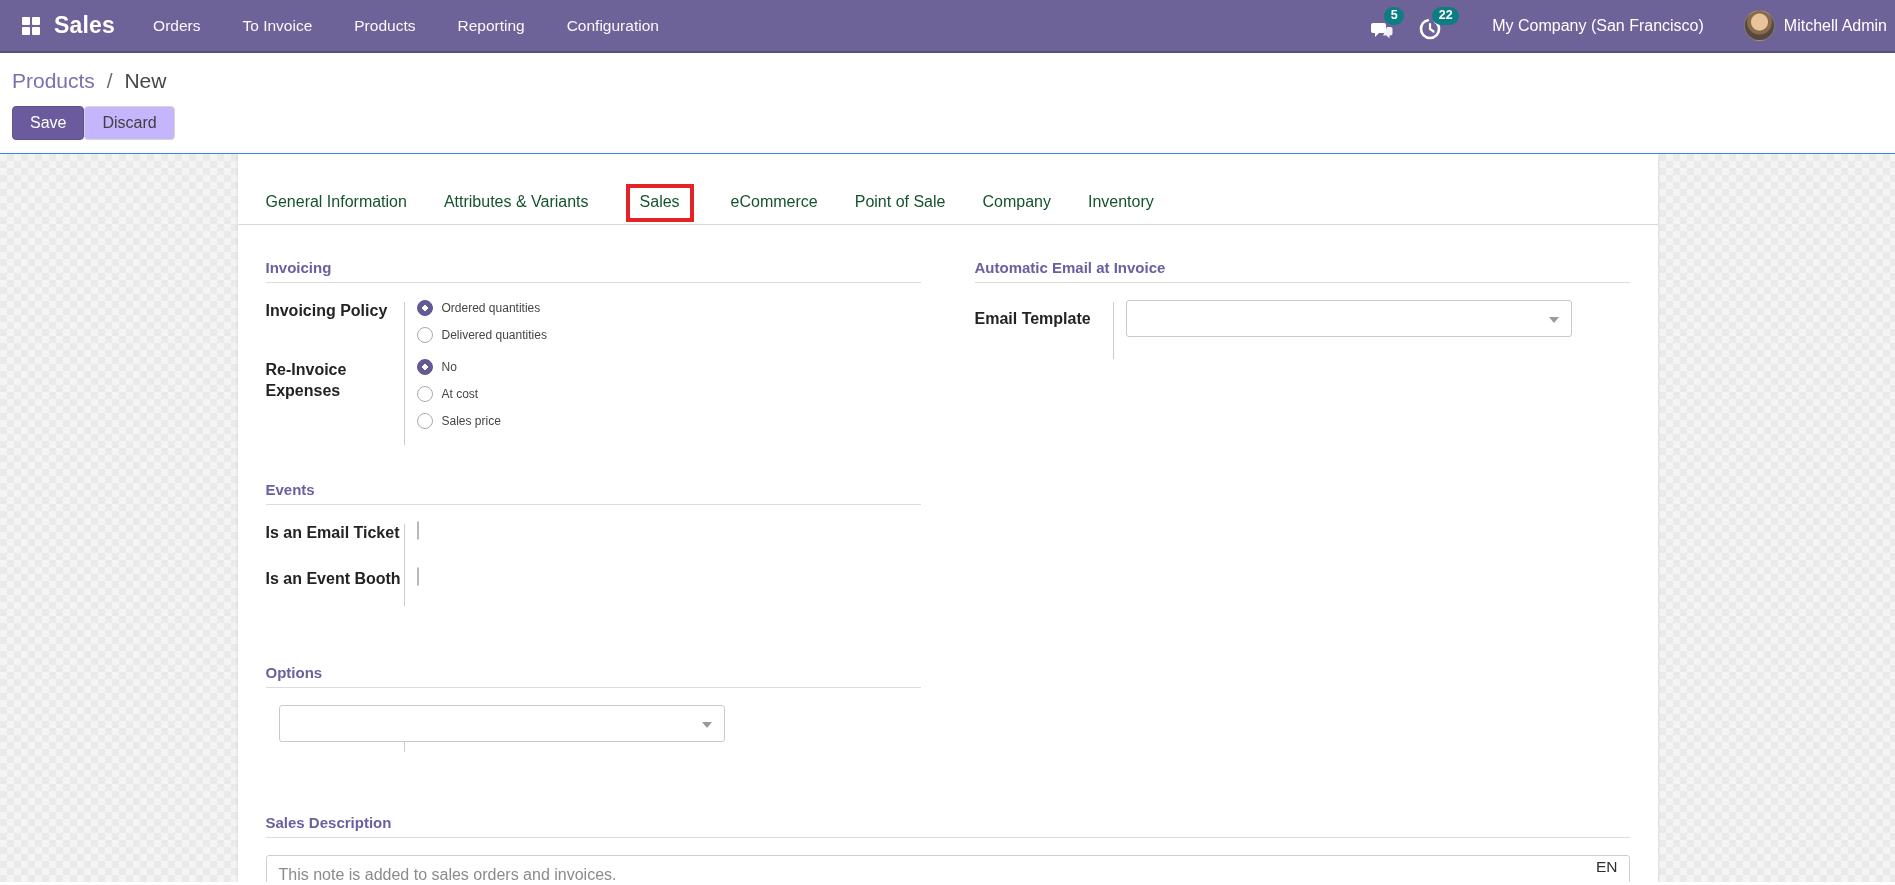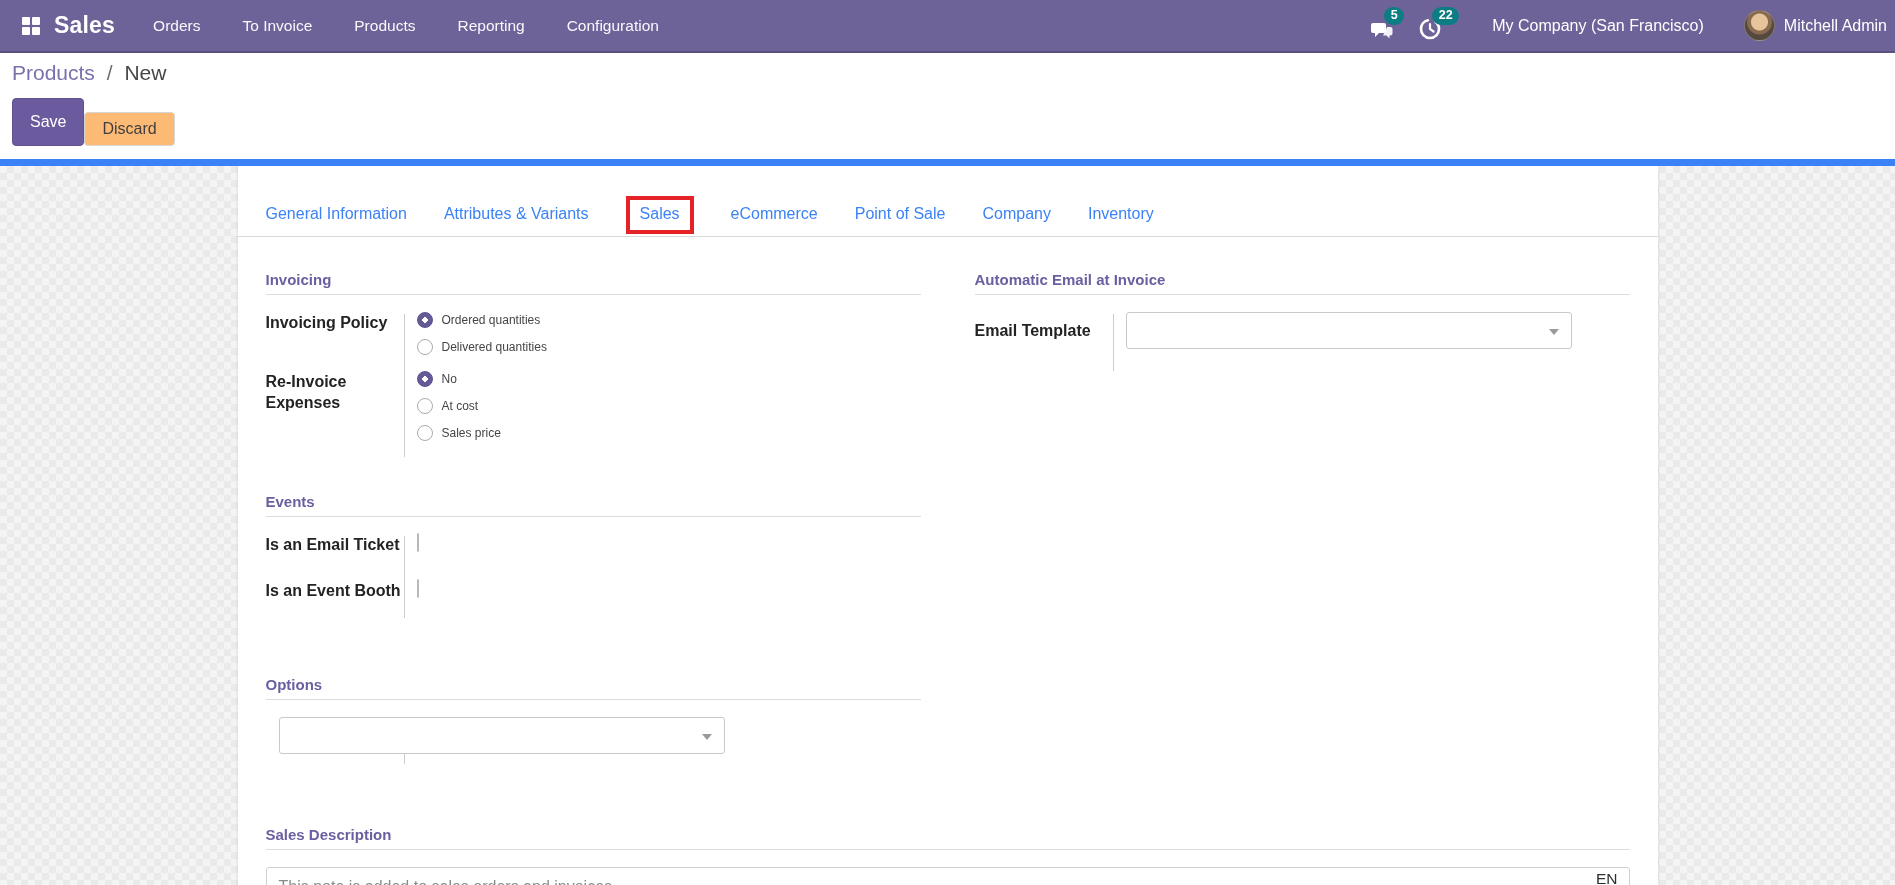--- a/index.html
+++ b/index.html
@@ -22,43 +22,43 @@
     font-size:12.5px; font-weight:700; border-radius:10px; padding:1.5px 6.5px;
     line-height:1.25; }
   .company { font-size:16px; margin:0 26px 0 26px; white-space:nowrap; cursor:pointer; }
   .user { display:flex; align-items:center; gap:9px; cursor:pointer; }
   .avatar { width:31px; height:31px; border-radius:50%;
     background:radial-gradient(circle at 50% 38%, #e8c49a 0 8px, #8a6a4e 9px 12px, #54483f 13px);
     border:1px solid rgba(255,255,255,.25); }
   .user-name { font-size:16px; white-space:nowrap; }
 
   
-  .control-panel { background:#fff; padding:8px 12px 13px; border-bottom:7px solid #3b82f6; }
+  .control-panel { background:#fff; padding:16px 12px 13px; border-bottom:1px solid #3b82f6; }
   .breadcrumb { font-size:21px; }
   .breadcrumb .bc-parent { color:#7b6fae; cursor:pointer; }
   .breadcrumb .bc-sep { color:#6d6d6d; margin:0 6px; }
   .breadcrumb .bc-current { color:#474747; }
   .cp-buttons { margin-top:13px; display:flex; gap:0; }
   .btn { font-size:16px; padding:7px 17px; border-radius:4px; cursor:pointer;
     font-family:"Liberation Sans", sans-serif; }
   .btn-save { background:#6b5b9e; border:1px solid #61528f; color:#fff; }
-  .btn-discard { background:#fdba74; border:1px solid #d5d5d5; color:#3f3f3f;margin-top:14px; }
+  .btn-discard { background:#c4b5fd; border:1px solid #d5d5d5; color:#3f3f3f; }
 
   
   .content { height:728px; overflow:hidden;
     background-color:#f2f2f2;
     background-image:conic-gradient(#eaeaea 25%, #f4f4f4 0 50%, #eaeaea 0 75%, #f4f4f4 0);
     background-size:14px 14px; }
   .sheet { width:1420px; height:100%; margin:0 auto; background:#fff;
     box-shadow:0 0 3px rgba(0,0,0,.14); }
 
   
   .tab-bar { display:flex; align-items:flex-end; gap:37px; padding:30px 14px 0 28px;
     border-bottom:1px solid #d9d9d9; }
-  .tab { font-size:16px; color:#3b82f6; padding-bottom:13px; cursor:pointer; white-space:nowrap; }
+  .tab { font-size:16px; color:#14532d; padding-bottom:13px; cursor:pointer; white-space:nowrap; }
   .tab.highlighted { border:4px solid #e52228; padding:5px 10px 7px; margin-bottom:2px; }
 
   
   .form-grid { display:grid; grid-template-columns:1fr 1fr; column-gap:54px;
     padding:34px 28px 0; }
   .o-section { margin-bottom:36px; }
   .o-section.events { margin-bottom:58px; }
   .section-title { font-size:15px; font-weight:700; color:#6c5f9f; padding-bottom:6px;
     border-bottom:1px solid #dcdcdc; margin-bottom:17px; }
   .field-group { position:relative; padding-bottom:16px; }

